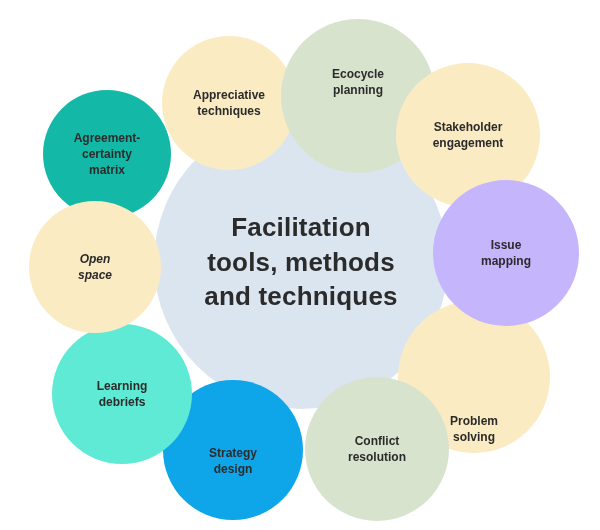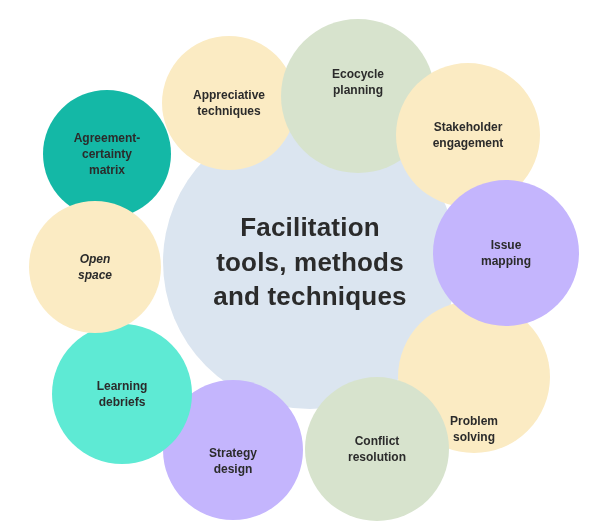--- a/index.html
+++ b/index.html
@@ -17,21 +17,21 @@
   }
   .circle {
     position: absolute;
     border-radius: 50%;
     display: flex;
     align-items: center;
     justify-content: center;
     text-align: center;
   }
   .center-circle {
-    left: 163px;
+    left: 154px;
     top: 115px;
     width: 294px;
     height: 294px;
     z-index: 0;
   }
   .center-label {
     font-size: 26px;
     font-weight: bold;
     line-height: 1.33;
     white-space: pre-line;
@@ -93,21 +93,21 @@
   <div class="circle b-problem" style="background: rgb(251, 235, 195); color: rgb(43, 43, 43);">
     <span class="bubble-label">Problem
 solving</span>
   </div>
 
   <div class="circle b-conflict" style="background: rgb(215, 227, 205); color: rgb(43, 43, 43);">
     <span class="bubble-label">Conflict
 resolution</span>
   </div>
 
-  <div class="circle b-strategy" style="background: #c4b5fd; color: rgb(43, 43, 43);">
+  <div class="circle b-strategy" style="background: #0ea5e9; color: rgb(43, 43, 43);">
     <span class="bubble-label">Strategy
 design</span>
   </div>
 
   <div class="circle b-learning" style="background: #5eead4; color: rgb(43, 43, 43); text-align: center;">
     <span class="bubble-label">Learning
 debriefs</span>
   </div>
 
   <div class="circle b-open" style="background: rgb(251, 235, 195); color: rgb(43, 43, 43);">

